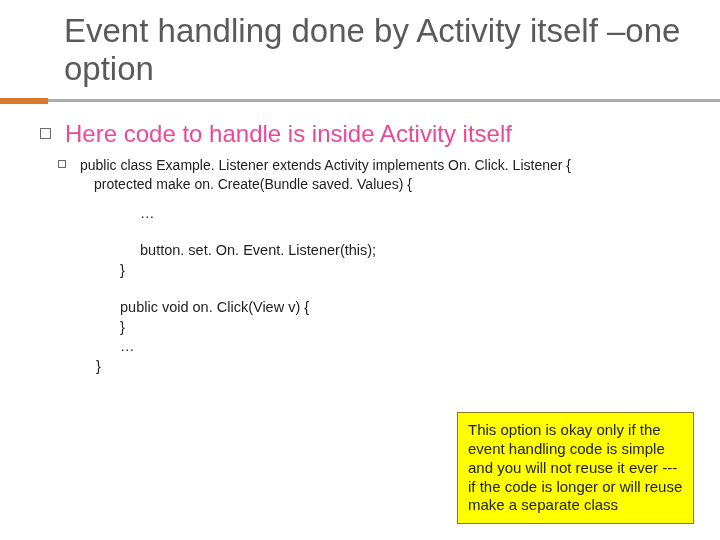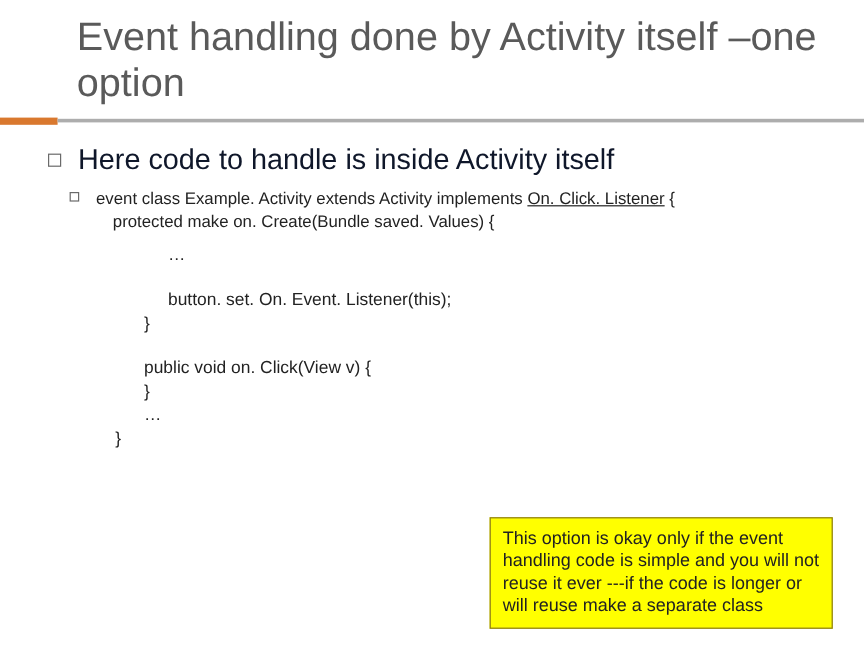--- a/index.html
+++ b/index.html
@@ -45,41 +45,41 @@
     flex-shrink: 0;
   }
   .bullet-box.small {
     width: 8px;
     height: 8px;
     margin-top: 4px;
     border-width: 1px;
   }
   .h1text {
     font-size: 24px;
-    color: #0f172a;
+    color: #ec4899;
   }
   .code-top {
     font-size: 14px;
     color: #222;
     line-height: 1.35;
   }
   .code-block {
     padding-left: 100px;
     font-size: 14.5px;
     color: #222;
     line-height: 1.35;
     margin-top: 10px;
   }
   .indent-close { padding-left: 0px; margin-left:-20px;}
-  .underline { text-decoration: underline; }
+  .underline { }
   .callout {
     position: absolute;
     right: 26px;
     bottom: 16px;
-    width: 286px;
+    width: 237px;
     background: #ffff00;
     border: 1px solid #8a7a1a;
     padding: 8px 10px;
     font-size: 15px;
     color: #222;
     line-height: 1.25;
   }
 </style>
 </head>
 <body>
@@ -93,21 +93,21 @@
 <div class="content">
 
   <div class="bullet-row">
     <div class="bullet-box"></div>
     <div class="h1text">Here code to handle is inside Activity itself</div>
   </div>
 
   <div class="bullet-row" style="margin-left:18px;">
     <div class="bullet-box small"></div>
     <div class="code-top">
-      <span>event class Example. Activity extends Activity implements </span><span class="underline">On. Click. Listener</span><span> {</span>
+      <span>public class Example. Listener extends Activity implements </span><span class="underline">On. Click. Listener</span><span> {</span>
       <div style="padding-left:14px;">protected make on. Create(Bundle saved. Values) {</div>
     </div>
   </div>
 
   <div class="code-block">
     <div style="margin-bottom:18px;">…</div>
     <div>
       <span>button. set. On. Event. Listener(this);</span>
     </div>
     <div class="indent-close" style="margin-bottom:18px;">}</div>

